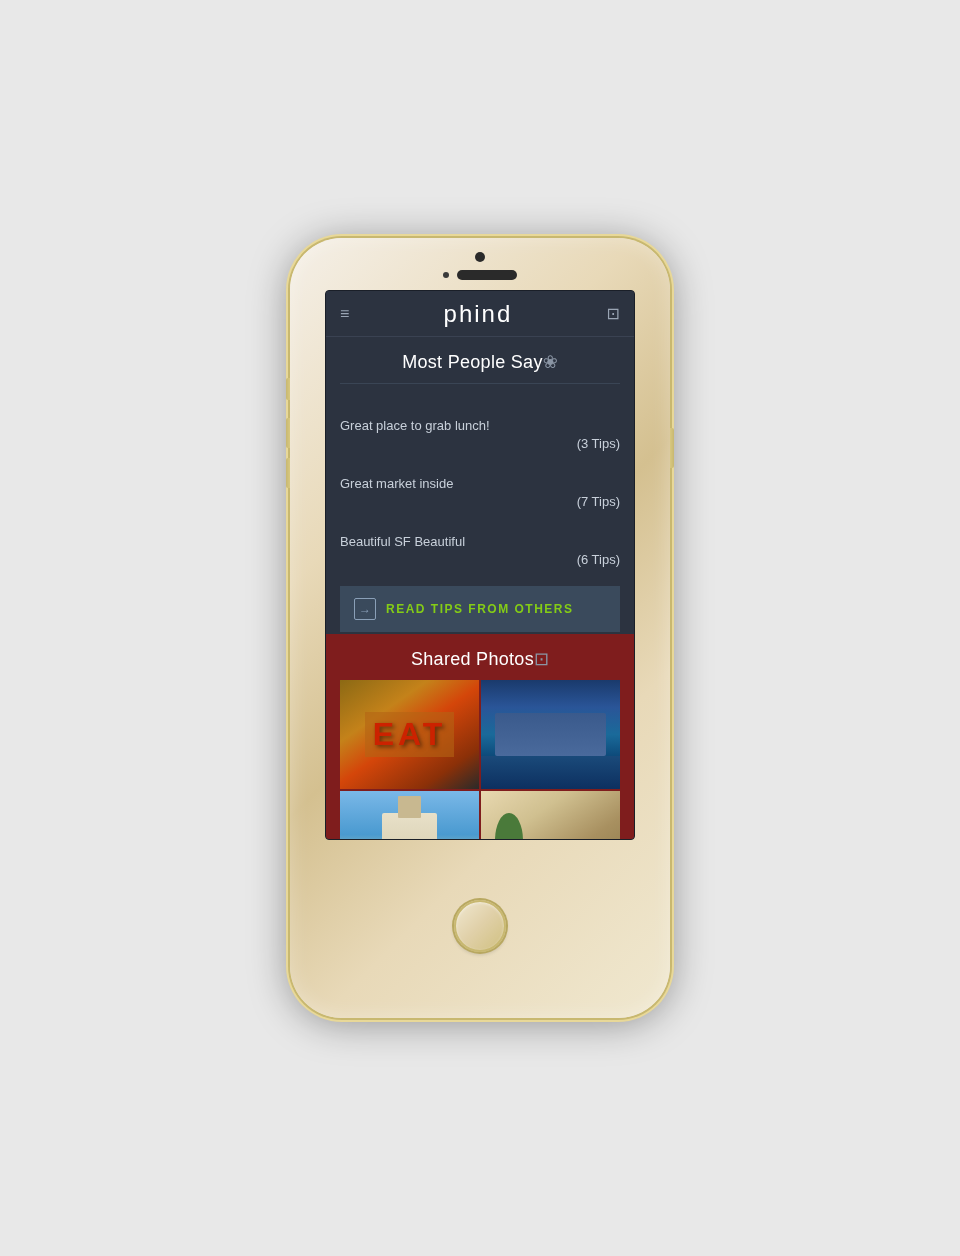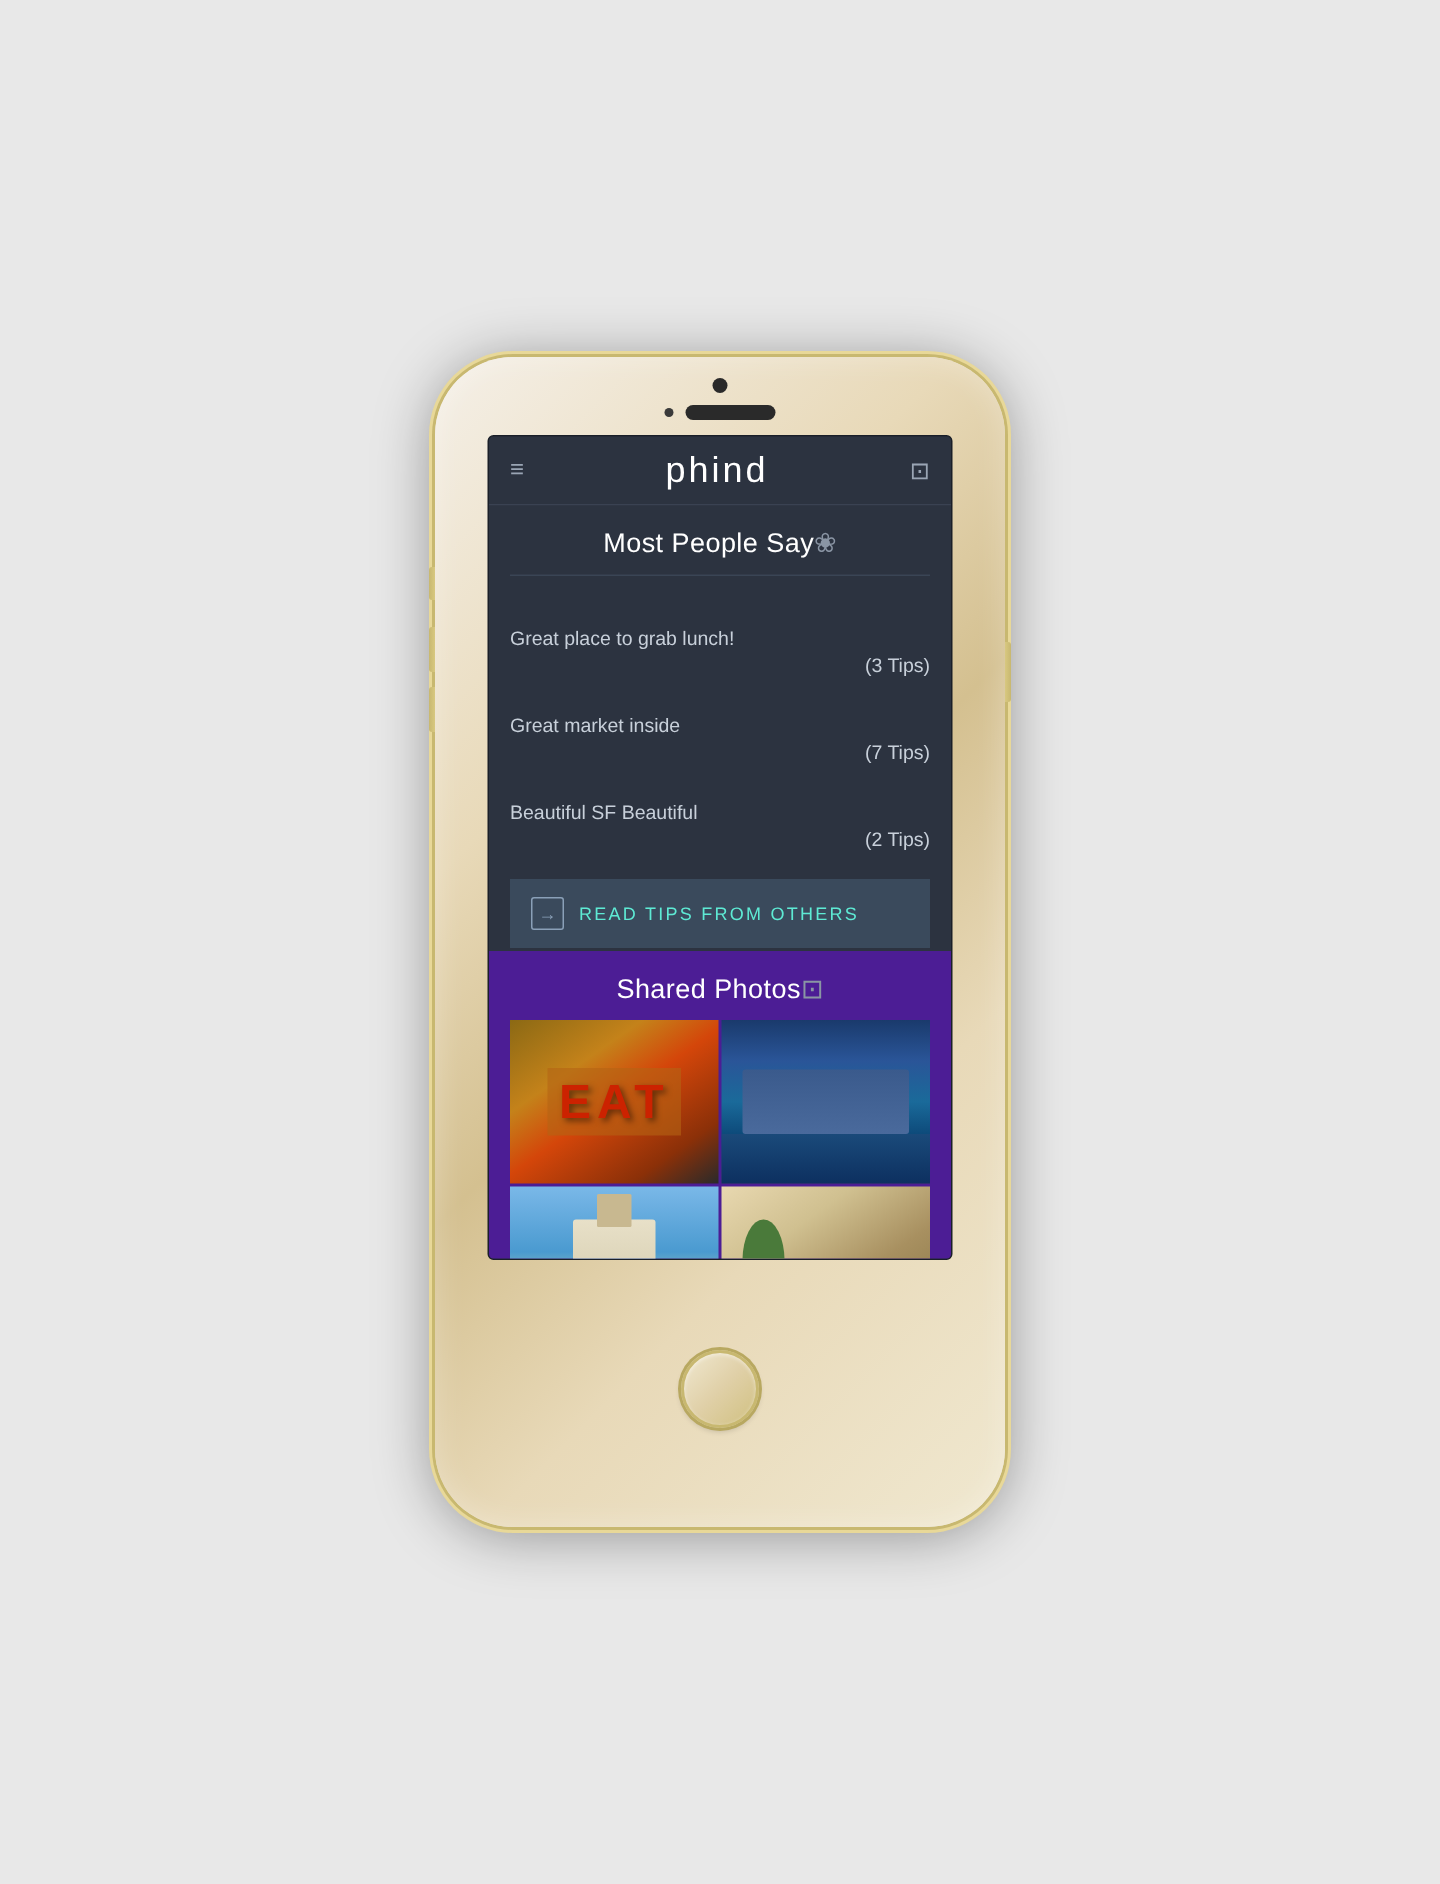--- a/index.html
+++ b/index.html
@@ -185,29 +185,29 @@
       border-radius: 2px;
       flex-shrink: 0;
     }
 
     .arrow-symbol {
       color: #8aa0b8;
       font-size: 12px;
     }
 
     .read-tips-label {
-      color: #5eead4;
+      color: #84cc16;
       font-size: 12px;
-      font-weight: 400;
+      font-weight: 700;
       letter-spacing: 1.5px;
     }
 
     
     .shared-photos-section {
-      background: #4c1d95;
+      background: #7f1d1d;
       padding: 14px 14px 0 14px;
       margin-top: 2px;
     }
 
     .photos-grid {
       display: grid;
       grid-template-columns: 1fr 1fr;
       grid-template-rows: 1fr 1fr;
       gap: 2px;
       margin-top: 10px;
@@ -428,21 +428,21 @@
         <div class="tip-item">
           <span class="tip-text">Great place to grab lunch!</span>
           <span class="tip-count">(3 Tips)</span>
         </div>
         <div class="tip-item">
           <span class="tip-text">Great market inside</span>
           <span class="tip-count">(7 Tips)</span>
         </div>
         <div class="tip-item">
           <span class="tip-text">Beautiful SF Beautiful</span>
-          <span class="tip-count">(2 Tips)</span>
+          <span class="tip-count">(6 Tips)</span>
         </div>
       </div>
 
       <div class="read-tips-row">
         <div class="arrow-box">
           <span class="arrow-symbol">→</span>
         </div>
         <span class="read-tips-label">READ TIPS FROM OTHERS</span>
       </div>
     </div>

